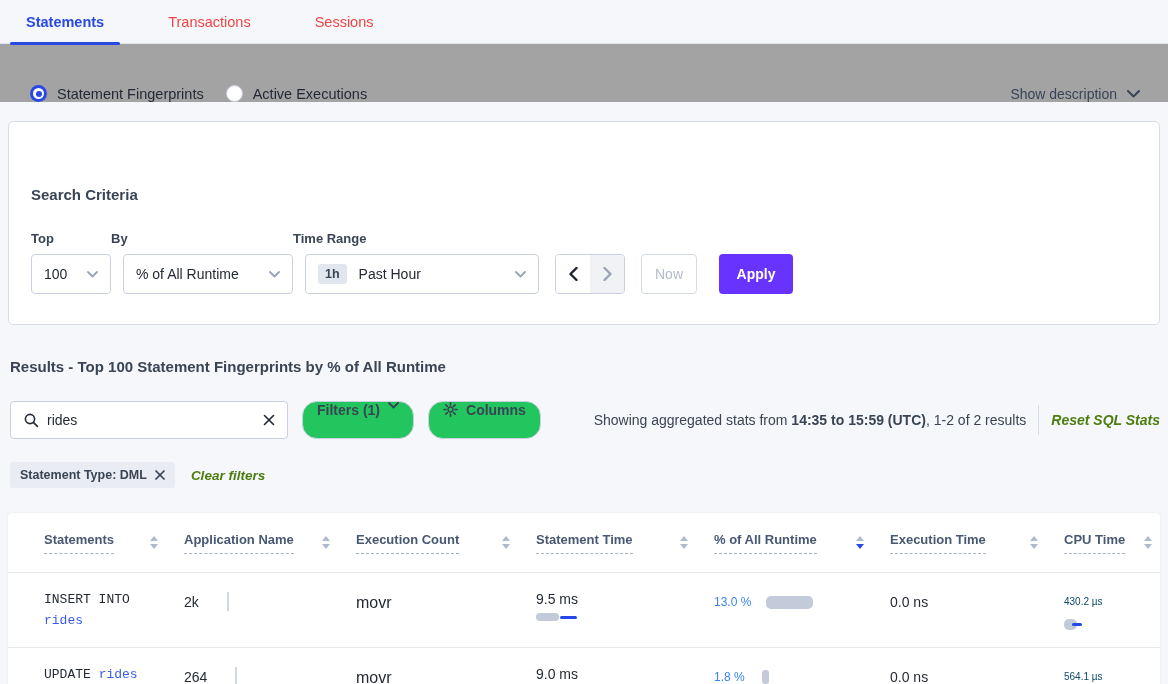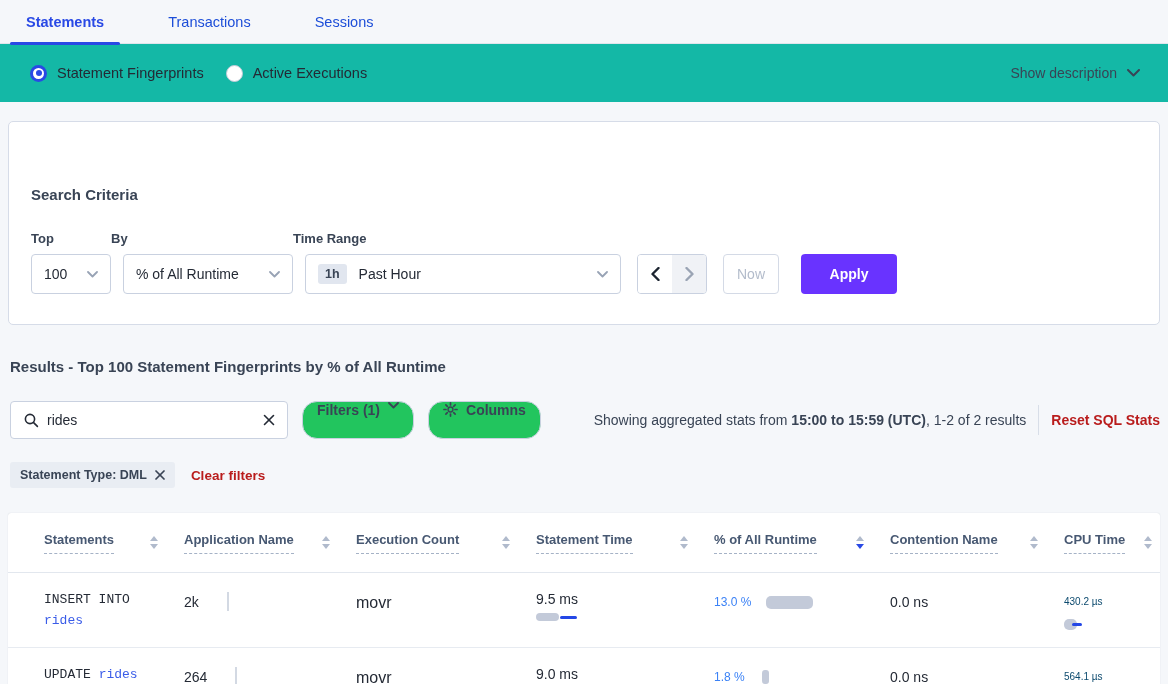--- a/index.html
+++ b/index.html
@@ -4,62 +4,62 @@
 <style>
   * { margin:0; padding:0; box-sizing:border-box; }
   html,body { width:1168px; height:684px; overflow:hidden; }
   body {
     font-family:"Liberation Sans","DejaVu Sans",sans-serif;
     background:#f5f7fa; color:#394455; font-size:14px;
   }
 
   
   .tabbar { display:flex; height:44px; padding-left:10px; border-bottom:1px solid #e0e5ec; background:#f5f7fa; }
-  .tab { display:flex; align-items:center; padding:0 16px; margin-right:32px; font-size:14.5px; color:#1d4ed8; cursor:pointer; position:relative; }
+  .tab { display:flex; align-items:center; padding:0 16px; margin-right:32px; font-size:14.5px; color:#ef4444; cursor:pointer; position:relative; }
   .tab.active { color:#2949e5; font-weight:bold; }
   .tab.active::after { content:""; position:absolute; left:0; right:0; bottom:-2px; height:3px; border-radius:2px; background:#2949e5; }
 
   
-  .radio-row { background:#14b8a6; height:58px; display:flex; align-items:center; padding:0 28px 0 30px; }
+  .radio-row { background:#a3a3a3; height:58px; display:flex; align-items:flex-end; padding:0 28px 0 30px; }
   .radio-opt { display:flex; align-items:center; cursor:pointer; }
   .radio-opt + .radio-opt { margin-left:22px; }
   .radio-outer { width:17px; height:17px; border-radius:50%; border:1px solid #c4cbd8; background:#fff; display:flex; align-items:center; justify-content:center; }
   .radio-opt.selected .radio-outer { border:none; background:#2949e5; }
   .radio-inner { display:none; }
   .radio-opt.selected .radio-inner { display:block; width:11px; height:11px; border-radius:50%; background:#fff; position:relative; }
   .radio-opt.selected .radio-inner::after { content:""; position:absolute; left:2.5px; top:2.5px; width:6px; height:6px; border-radius:50%; background:#2949e5; }
   .radio-label { margin-left:10px; font-size:14.5px; color:#242a35; }
   .show-desc { margin-left:auto; display:flex; align-items:center; gap:10px; color:#394455; cursor:pointer; }
 
   
   .criteria-card { margin:19px 8px 0 8px; background:#fff; border:1px solid #d6dce8; border-radius:5px; padding:24px 22px 30px 22px; }
   .card-title { font-size:15px; font-weight:bold; color:#394455; margin-bottom:28px;margin-top:40px; }
   .controls { display:flex; align-items:flex-end; }
   .field-label { font-size:13px; font-weight:bold; color:#394455; margin-bottom:8px; }
   .select { height:40px; border:1px solid #c9d1e0; border-radius:4px; background:#fff; display:flex; align-items:center; padding:0 12px; font-size:14px; color:#242a35; cursor:pointer; }
   .select .chev { margin-left:auto; color:#98a3b5; }
-  .w-top { width:80px; } .w-by { width:170px; margin-left:12px; } .w-time { width:316px; margin-left:12px;text-align:right; }
+  .w-top { width:80px; } .w-by { width:170px; margin-left:12px; } .w-time { width:234px; margin-left:12px;text-align:right; }
   .time-badge { background:#e1e6ef; color:#394455; font-weight:bold; font-size:12.5px; border-radius:3px; padding:3px 7px; margin-right:12px; }
   .arrow-group { display:flex; margin-left:16px; border:1px solid #c9d1e0; border-radius:4px; overflow:hidden; height:40px; }
   .arrow-btn { width:34px; display:flex; align-items:center; justify-content:center; background:#fff; cursor:pointer; border:none; }
   .arrow-btn.disabled { background:#f0f2f6; cursor:default; }
   .btn-now { margin-left:16px; height:40px; width:56px; background:#fff; border:1px solid #d4dae6; border-radius:4px; color:#b3bccb; font-size:14px; cursor:default; }
-  .btn-apply { margin-left:22px; height:40px; width:96px; border:none; border-radius:4px; background:#6933ff; color:#fff; font-weight:bold; font-size:14px; cursor:pointer; font-family:inherit; }
+  .btn-apply { margin-left:22px; height:40px; width:74px; border:none; border-radius:4px; background:#6933ff; color:#fff; font-weight:bold; font-size:14px; cursor:pointer; font-family:inherit; }
 
   
   .results-heading { margin:33px 0 0 10px; font-size:15px; font-weight:bold; color:#394455; }
 
   .toolbar { margin:26px 8px 0 10px; display:flex; align-items:center; }
   .search-box { width:278px; height:38px; background:#fff; border:1px solid #c9d1e0; border-radius:4px; display:flex; align-items:center; padding:0 12px; }
   .search-box input { border:none; outline:none; flex:1; margin:0 8px; font-size:14px; color:#242a35; font-family:inherit; min-width:0; }
   .btn-outline { margin-left:14px; height:38px; background:#22c55e; border:1px solid #c9d1e0; border-radius:15px; display:flex; gap:8px; padding:0 14px; font-size:14px; font-weight:bold; color:#394455; cursor:pointer; font-family:inherit; }
   .summary { margin-left:auto; font-size:14px; color:#394455; white-space:nowrap; }
   .summary b { font-weight:bold; }
   .vdiv { width:1px; height:30px; background:#d8dee8; margin:0 12px; }
-  .link { color:#b91c1c; font-weight:bold; text-decoration:none; cursor:pointer; font-size:14px; white-space:nowrap; }
+  .link { color:#4d7c0f; font-weight:bold; text-decoration:none; cursor:pointer; font-size:14px; white-space:nowrap;font-style:italic; }
 
   .chip-row { margin:23px 0 0 10px; display:flex; align-items:center; }
   .chip { background:#e9edf3; border-radius:3px; padding:6px 10px; font-size:12.5px; font-weight:bold; color:#394455; display:flex; align-items:center; gap:8px; }
   .chip .x-icon { cursor:pointer; }
   .clear-filters { margin-left:16px; font-size:13.5px; }
 
   
   .table-card { margin:25px 8px 0 8px; background:#fff; border-radius:3px; box-shadow:0 0 1px rgba(60,70,90,.25); padding-bottom:14px; }
   .tgrid { display:grid; grid-template-columns:140px 172px 180px 178px 176px 174px minmax(0,1fr); padding-left:36px; }
   .thead { height:60px; align-items:center; border-bottom:1px solid #e2e7ee; }
@@ -192,21 +192,21 @@
         <line x1="1" y1="8" x2="3.2" y2="8"></line>
           <line x1="12.8" y1="8" x2="15" y2="8"></line>
         <line x1="3.05" y1="3.05" x2="4.6" y2="4.6"></line>
           <line x1="11.4" y1="11.4" x2="12.95" y2="12.95"></line>
         <line x1="3.05" y1="12.95" x2="4.6" y2="11.4"></line>
           <line x1="11.4" y1="4.6" x2="12.95" y2="3.05"></line>
       </g>
     </svg>
     <span>Columns</span>
   </button>
-  <div class="summary"><span>Showing aggregated stats from </span><b>15:00 to 15:59 (UTC)</b><span>, 1-2 of 2 results</span></div>
+  <div class="summary"><span>Showing aggregated stats from </span><b>14:35 to 15:59 (UTC)</b><span>, 1-2 of 2 results</span></div>
   <div class="vdiv"></div>
   <a class="link">Reset SQL Stats</a>
 </div>
 
 <div class="chip-row">
   <div class="chip">
     <span>Statement Type: DML</span>
     <svg class="icon x-icon" width="10" height="10" viewBox="0 0 10 10">
         <line x1="1" y1="1" x2="9" y2="9" stroke="#394455" stroke-width="1.7" stroke-linecap="round"></line>
         <line x1="9" y1="1" x2="1" y2="9" stroke="#394455" stroke-width="1.7" stroke-linecap="round"></line>
@@ -246,21 +246,21 @@
         </span>
       </div>
     <div class="th">
         <span class="th-label">% of All Runtime</span>
         <span class="sort desc">
           <span class="caret-up"></span>
           <span class="caret-down"></span>
         </span>
       </div>
     <div class="th">
-        <span class="th-label">Contention Name</span>
+        <span class="th-label">Execution Time</span>
         <span class="sort">
           <span class="caret-up"></span>
           <span class="caret-down"></span>
         </span>
       </div>
     <div class="th" style="padding-right:8px;">
         <span class="th-label">CPU Time</span>
         <span class="sort">
           <span class="caret-up"></span>
           <span class="caret-down"></span>

